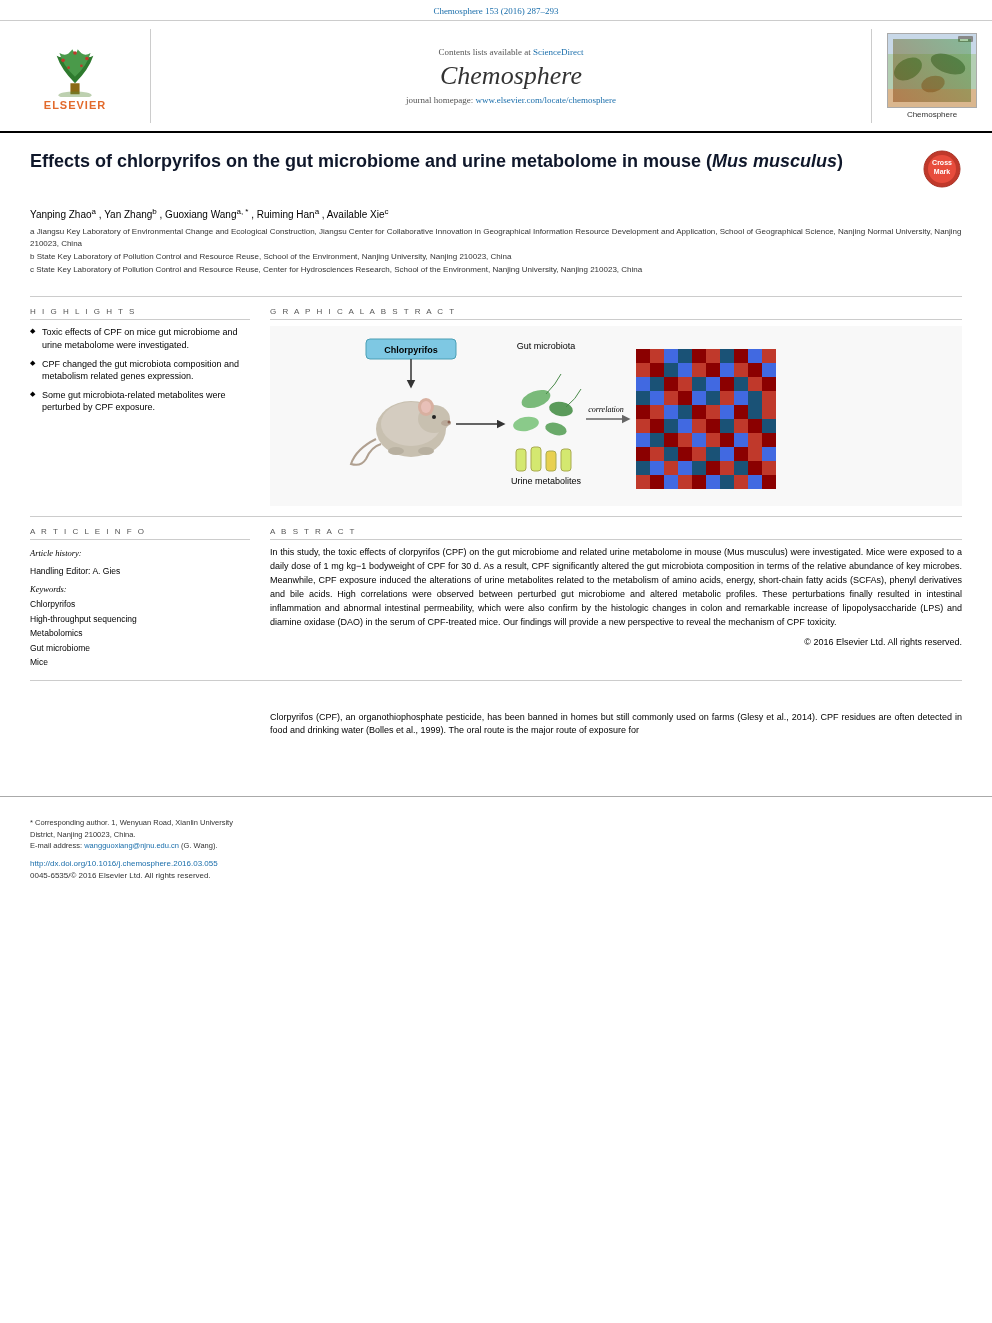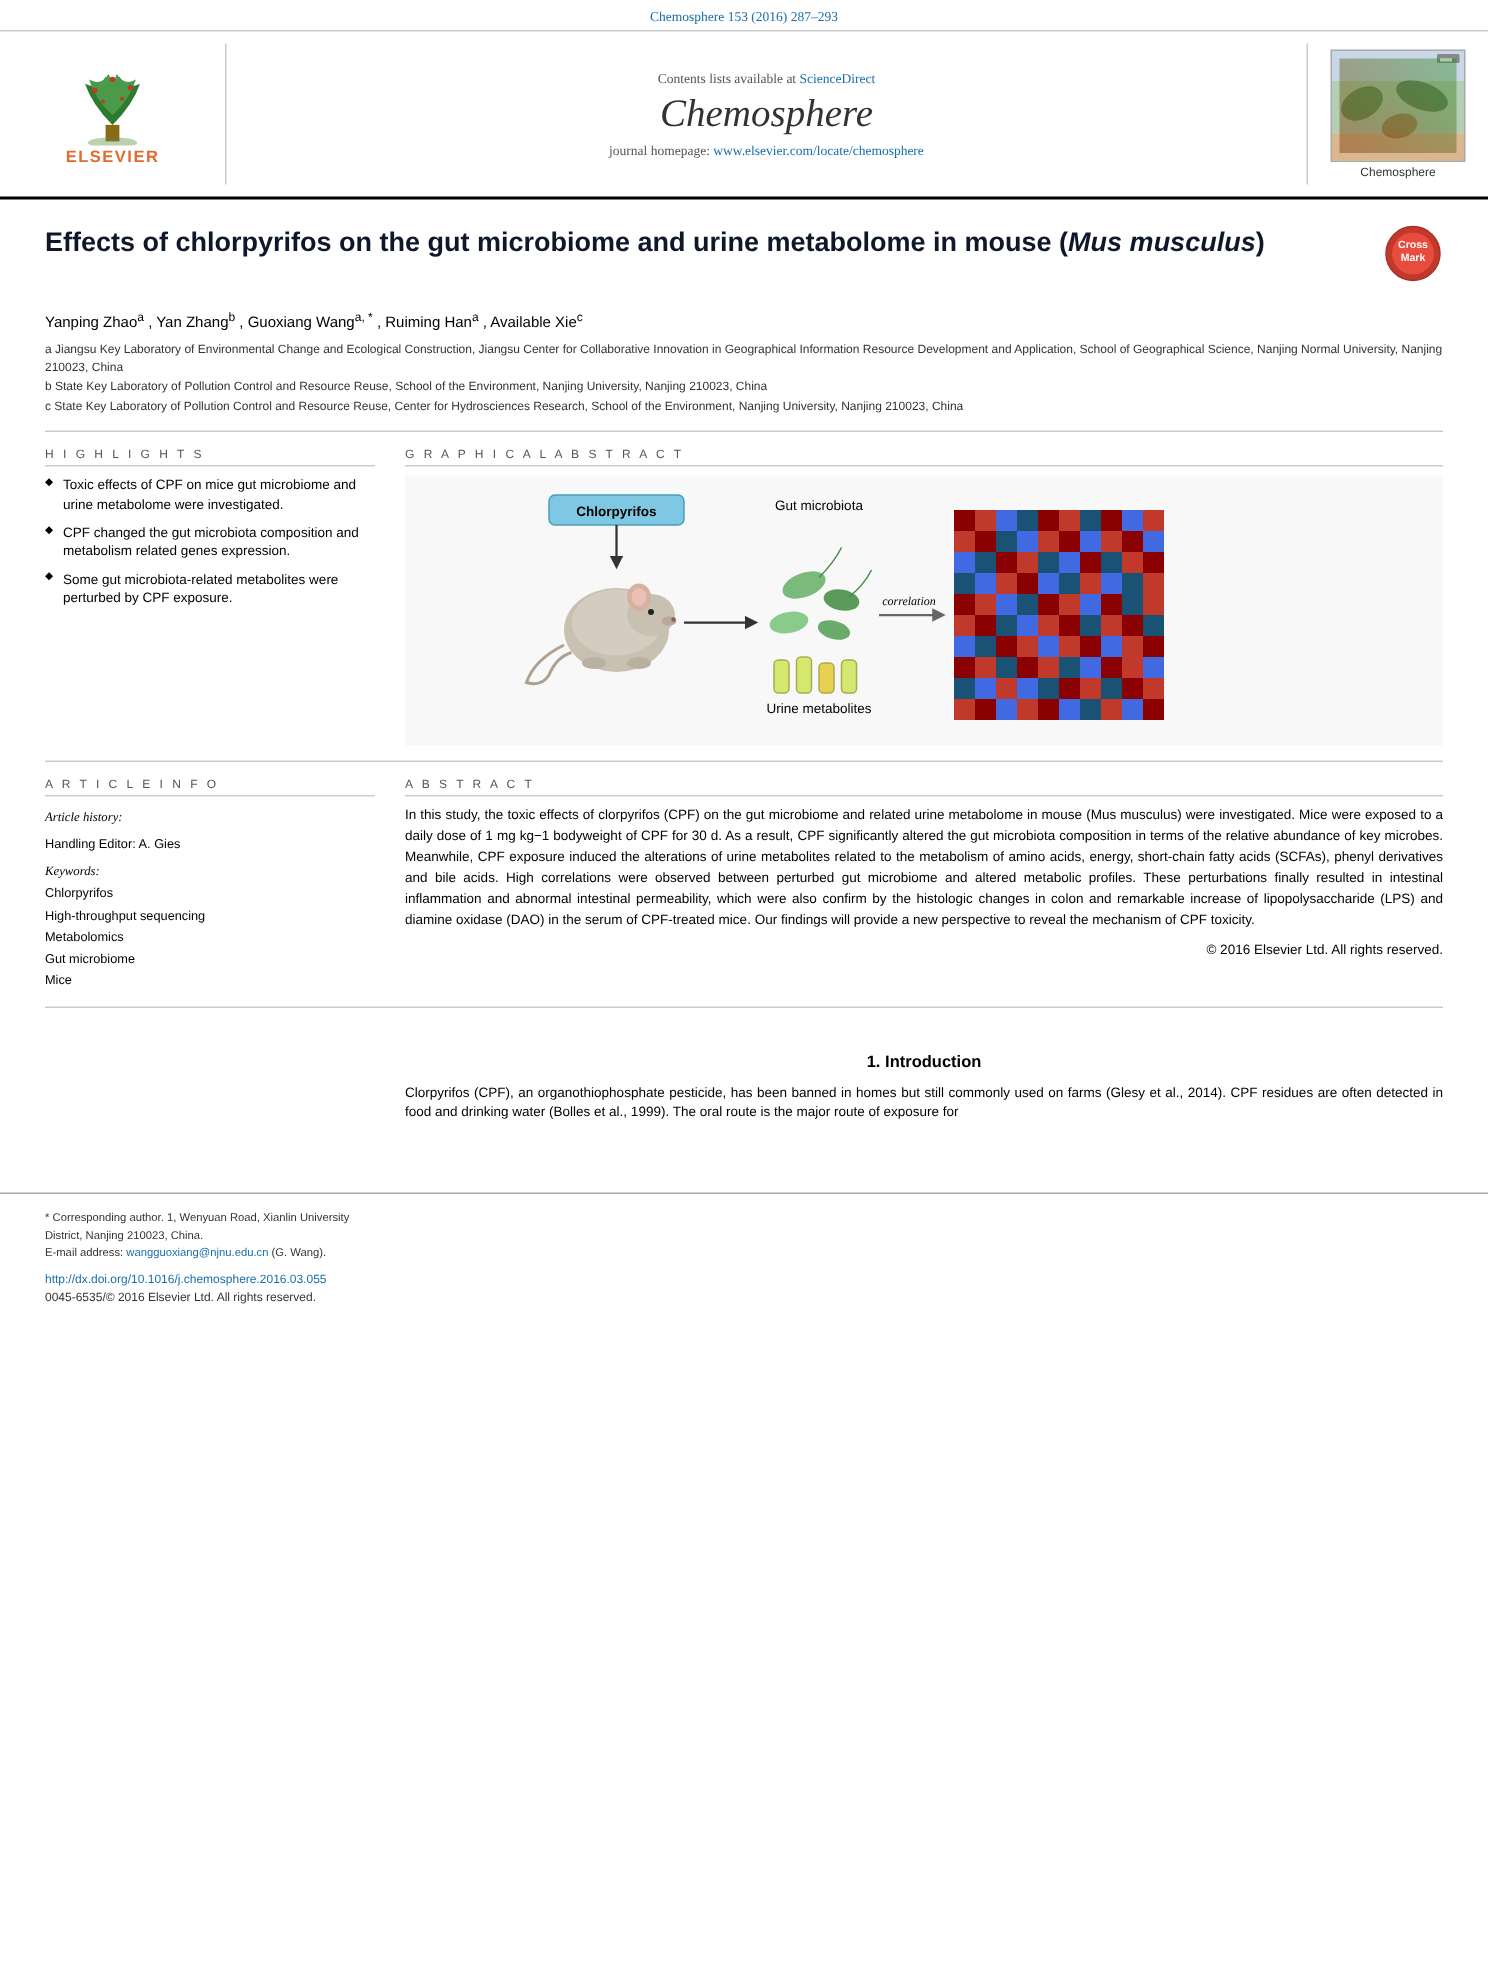--- a/index.html
+++ b/index.html
@@ -190,21 +190,21 @@
     }
 
     .authors-line sup {
       font-size: 8px;
     }
 
     
     .affiliations {
       font-size: 8px;
       color: #333;
-      margin-bottom: 10px;
+      margin-bottom: 20px;
       line-height: 1.5;
       font-family: Arial, sans-serif;
     }
 
     .affiliations p {
       margin-bottom: 1px;
     }
 
     
     .section-divider {
@@ -369,22 +369,22 @@
 
     .intro-text {
       font-size: 9px;
       line-height: 1.55;
       text-align: justify;
       font-family: Arial, sans-serif;
     }
 
     
     .page-footer {
-      margin-top: 30px;
-      padding: 10px 30px;
+      margin-top: 42px;
+      padding: 20px 30px;
       border-top: 1px solid #aaa;
     }
 
     .footnote-block {
       display: flex;
       gap: 30px;
       margin-bottom: 8px;
     }
 
     .footnote-left {
@@ -740,24 +740,20 @@
     </div>
 
     <hr class="section-divider">
 
     <div class="introduction-section">
       <div class="intro-columns">
         <div class="intro-col-left">
           
         </div>
         <div class="intro-col-right">
-          <div class="section-number-title">
-            <span>1.</span>
-            <span>Introduction</span>
-          </div>
           <div class="intro-text">
             <p>Clorpyrifos (CPF), an organothiophosphate pesticide, has been banned in homes but still commonly used on farms (Glesy et al., 2014). CPF residues are often detected in food and drinking water (Bolles et al., 1999). The oral route is the major route of exposure for</p>
           </div>
         </div>
       </div>
     </div>
 
   </div>
 
   <div class="page-footer">

